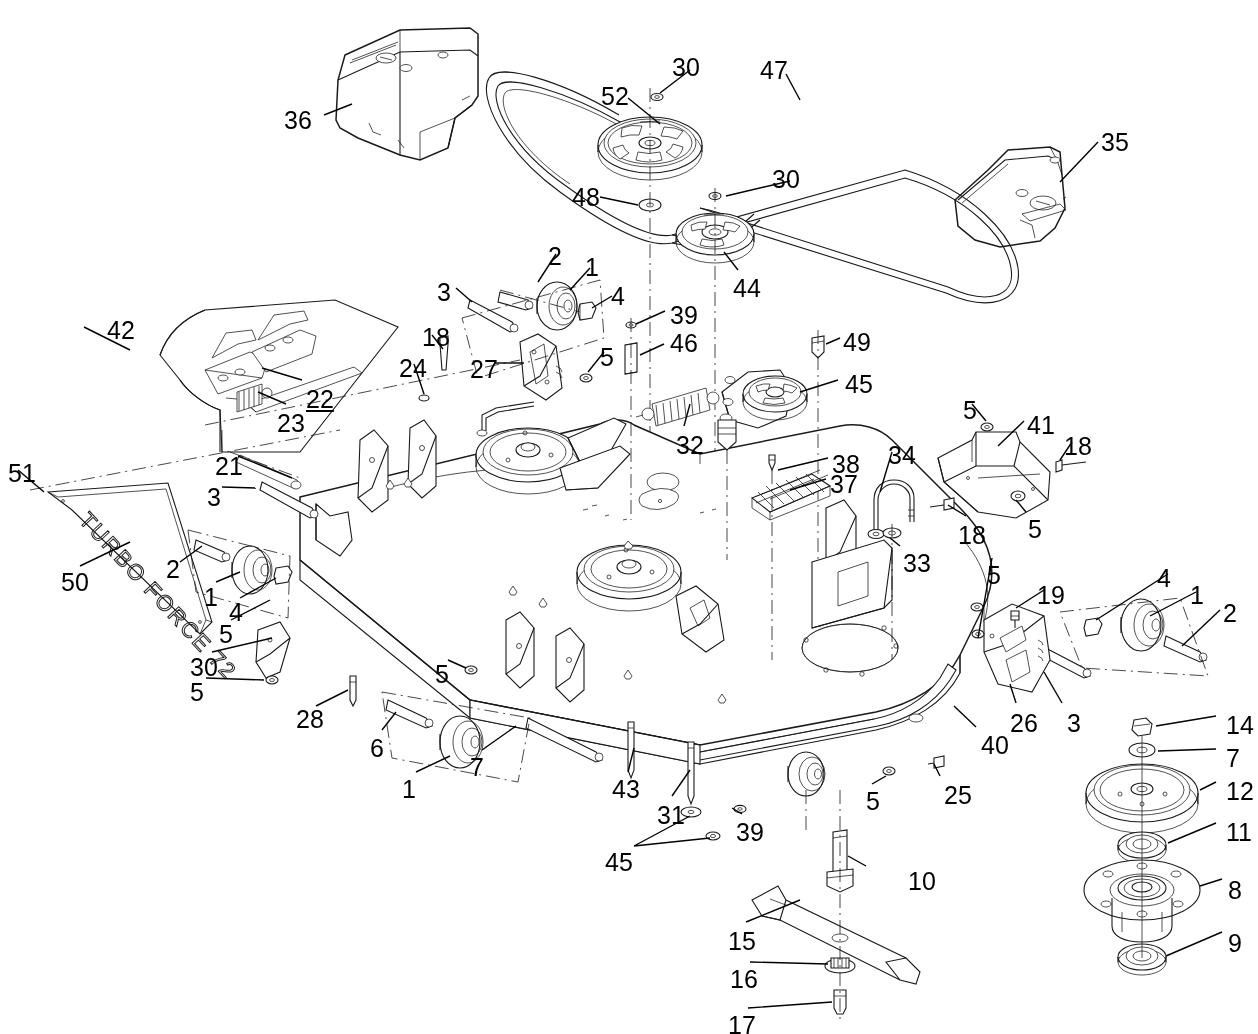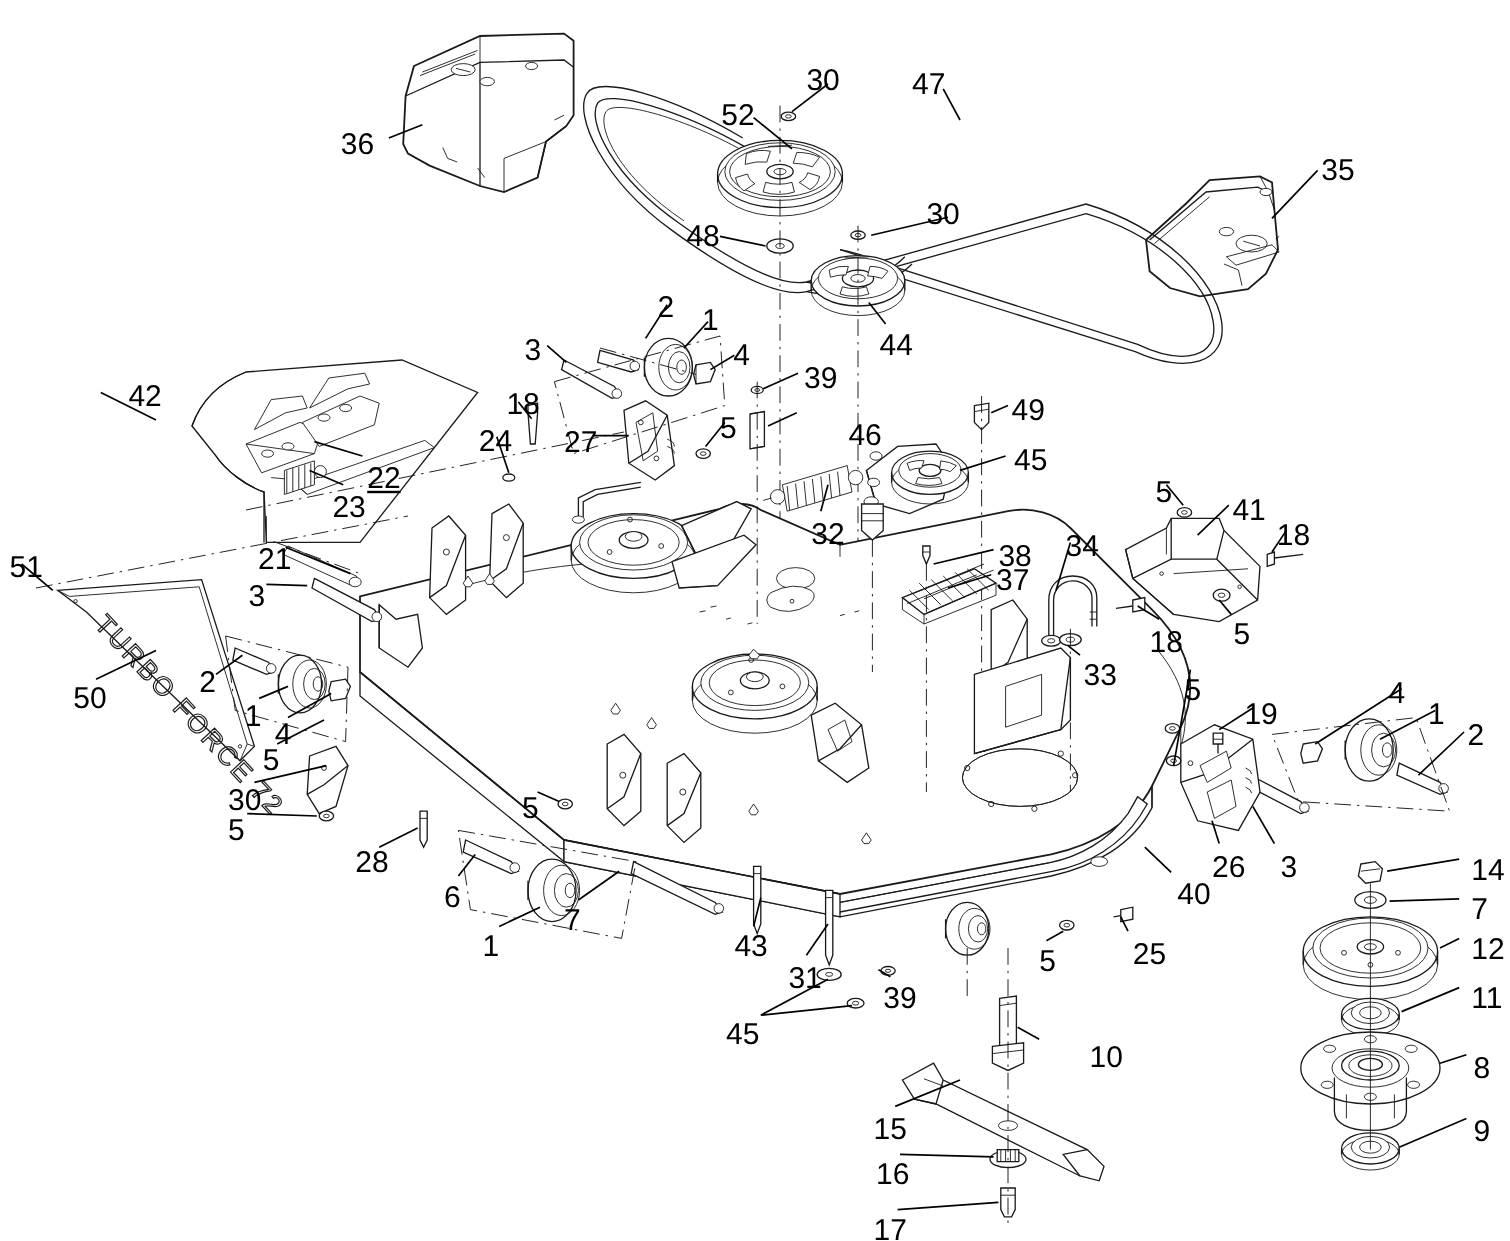--- a/index.html
+++ b/index.html
@@ -693,21 +693,21 @@
   <div class="cal" style="left:772px;top:167px;">30</div>
   <div class="cal" style="left:572px;top:185px;">48</div>
   <div class="cal" style="left:733px;top:276px;">44</div>
   <div class="cal" style="left:548px;top:244px;">2</div>
   <div class="cal" style="left:585px;top:255px;">1</div>
   <div class="cal" style="left:437px;top:280px;">3</div>
   <div class="cal" style="left:611px;top:284px;">4</div>
   <div class="cal" style="left:670px;top:303px;">39</div>
   <div class="cal" style="left:63px;top:318px;margin-left:44px;">42</div>
   <div class="cal" style="left:422px;top:325px;">18</div>
-  <div class="cal" style="left:670px;top:351px;margin-left:37px;">46</div>
+  <div class="cal" style="left:670px;top:331px;">46</div>
   <div class="cal" style="left:843px;top:330px;">49</div>
   <div class="cal" style="left:600px;top:345px;">5</div>
   <div class="cal" style="left:399px;top:356px;">24</div>
   <div class="cal" style="left:470px;top:357px;">27</div>
   <div class="cal" style="left:306px;top:387px;text-decoration:underline;">22</div>
   <div class="cal" style="left:845px;top:372px;">45</div>
   <div class="cal" style="left:277px;top:411px;">23</div>
   <div class="cal" style="left:676px;top:433px;">32</div>
   <div class="cal" style="left:963px;top:398px;">5</div>
   <div class="cal" style="left:1027px;top:413px;">41</div>

